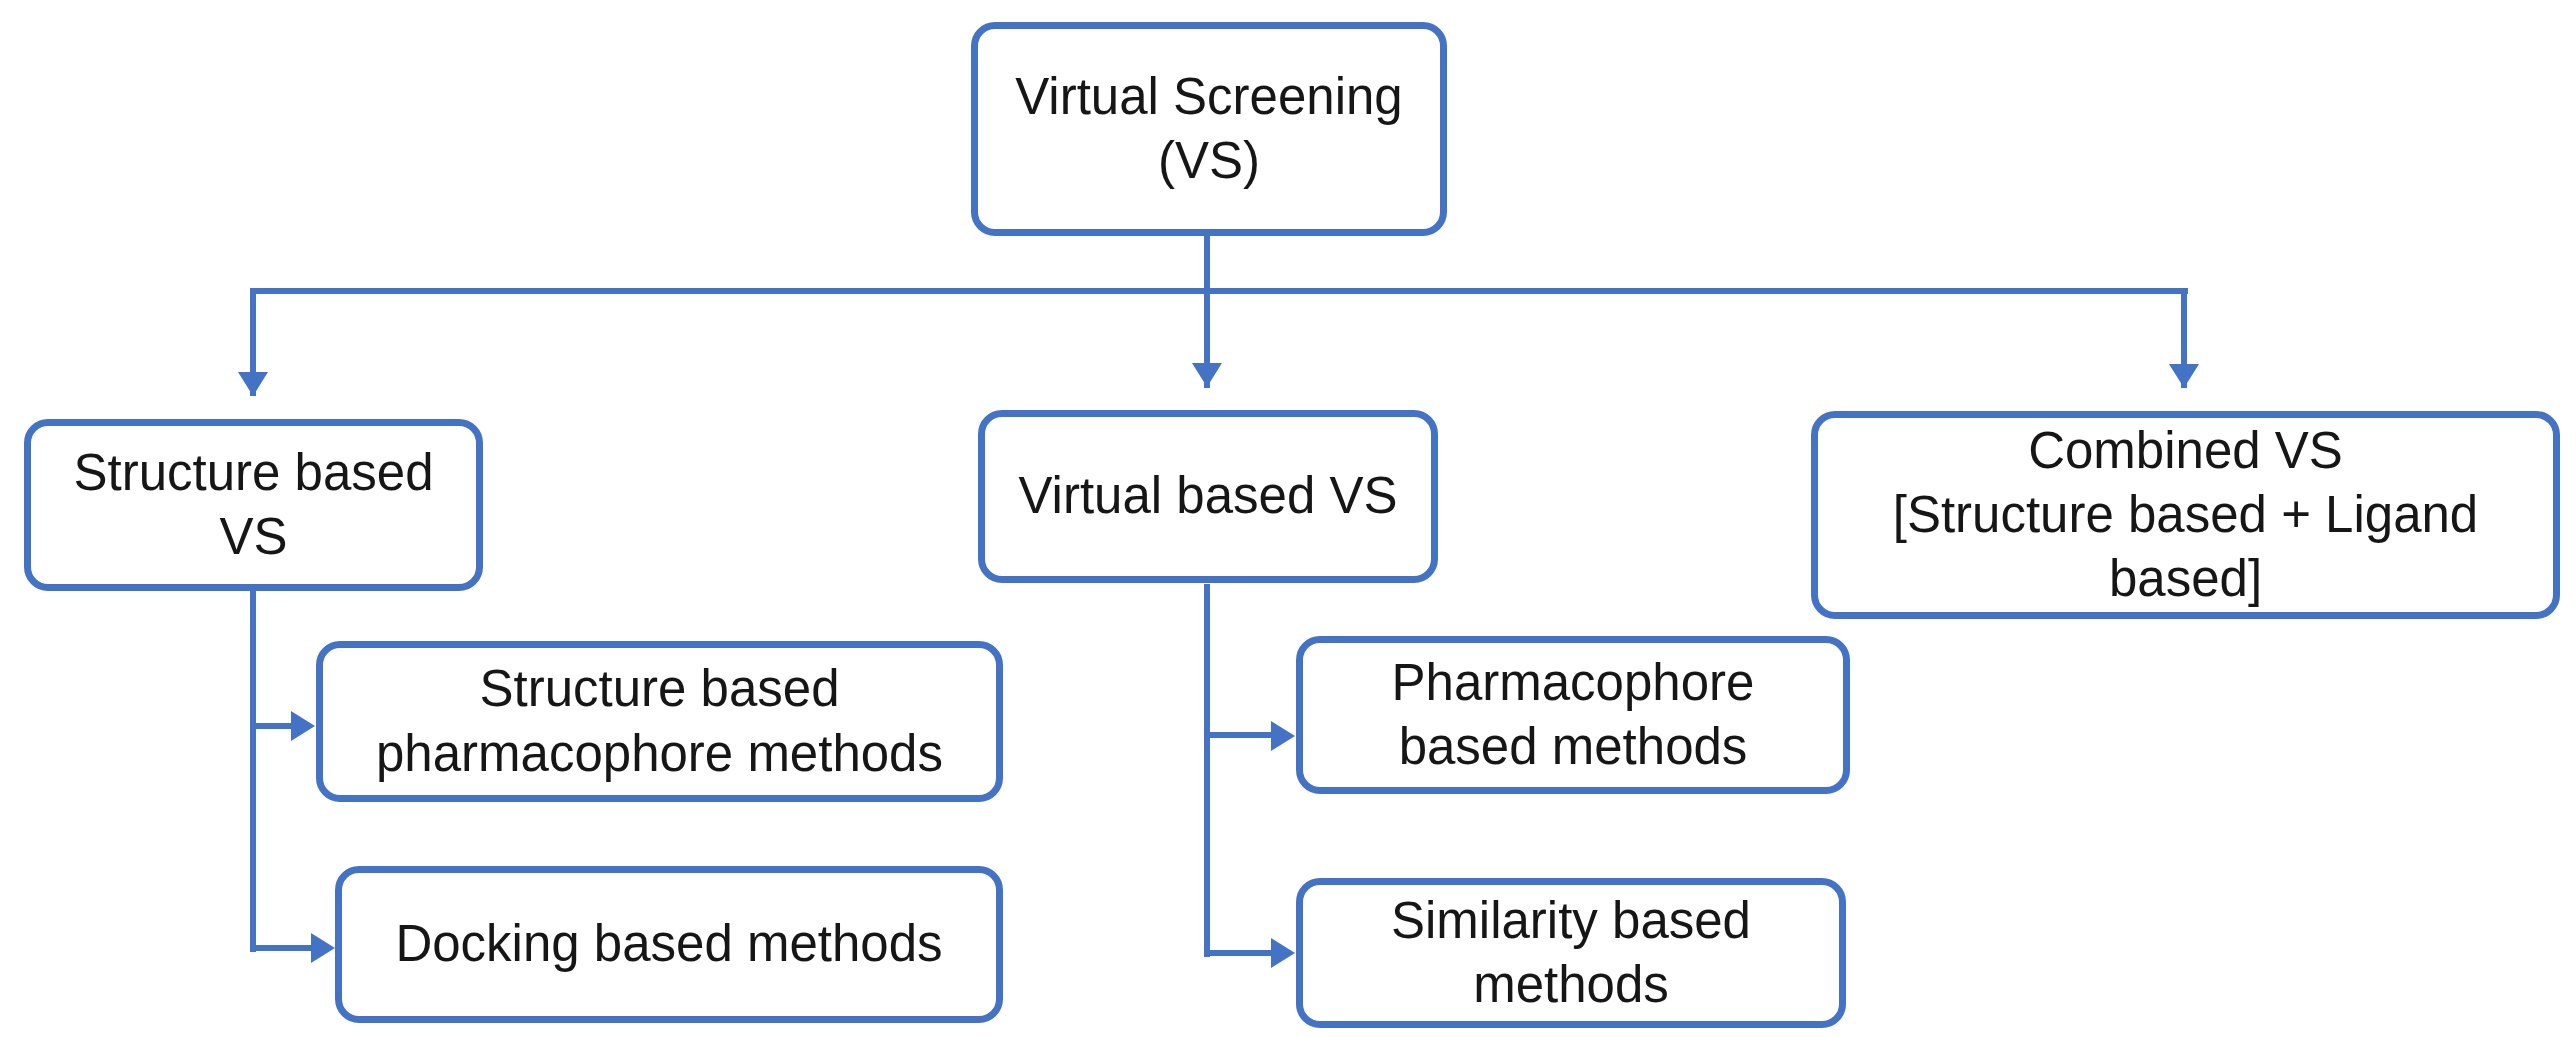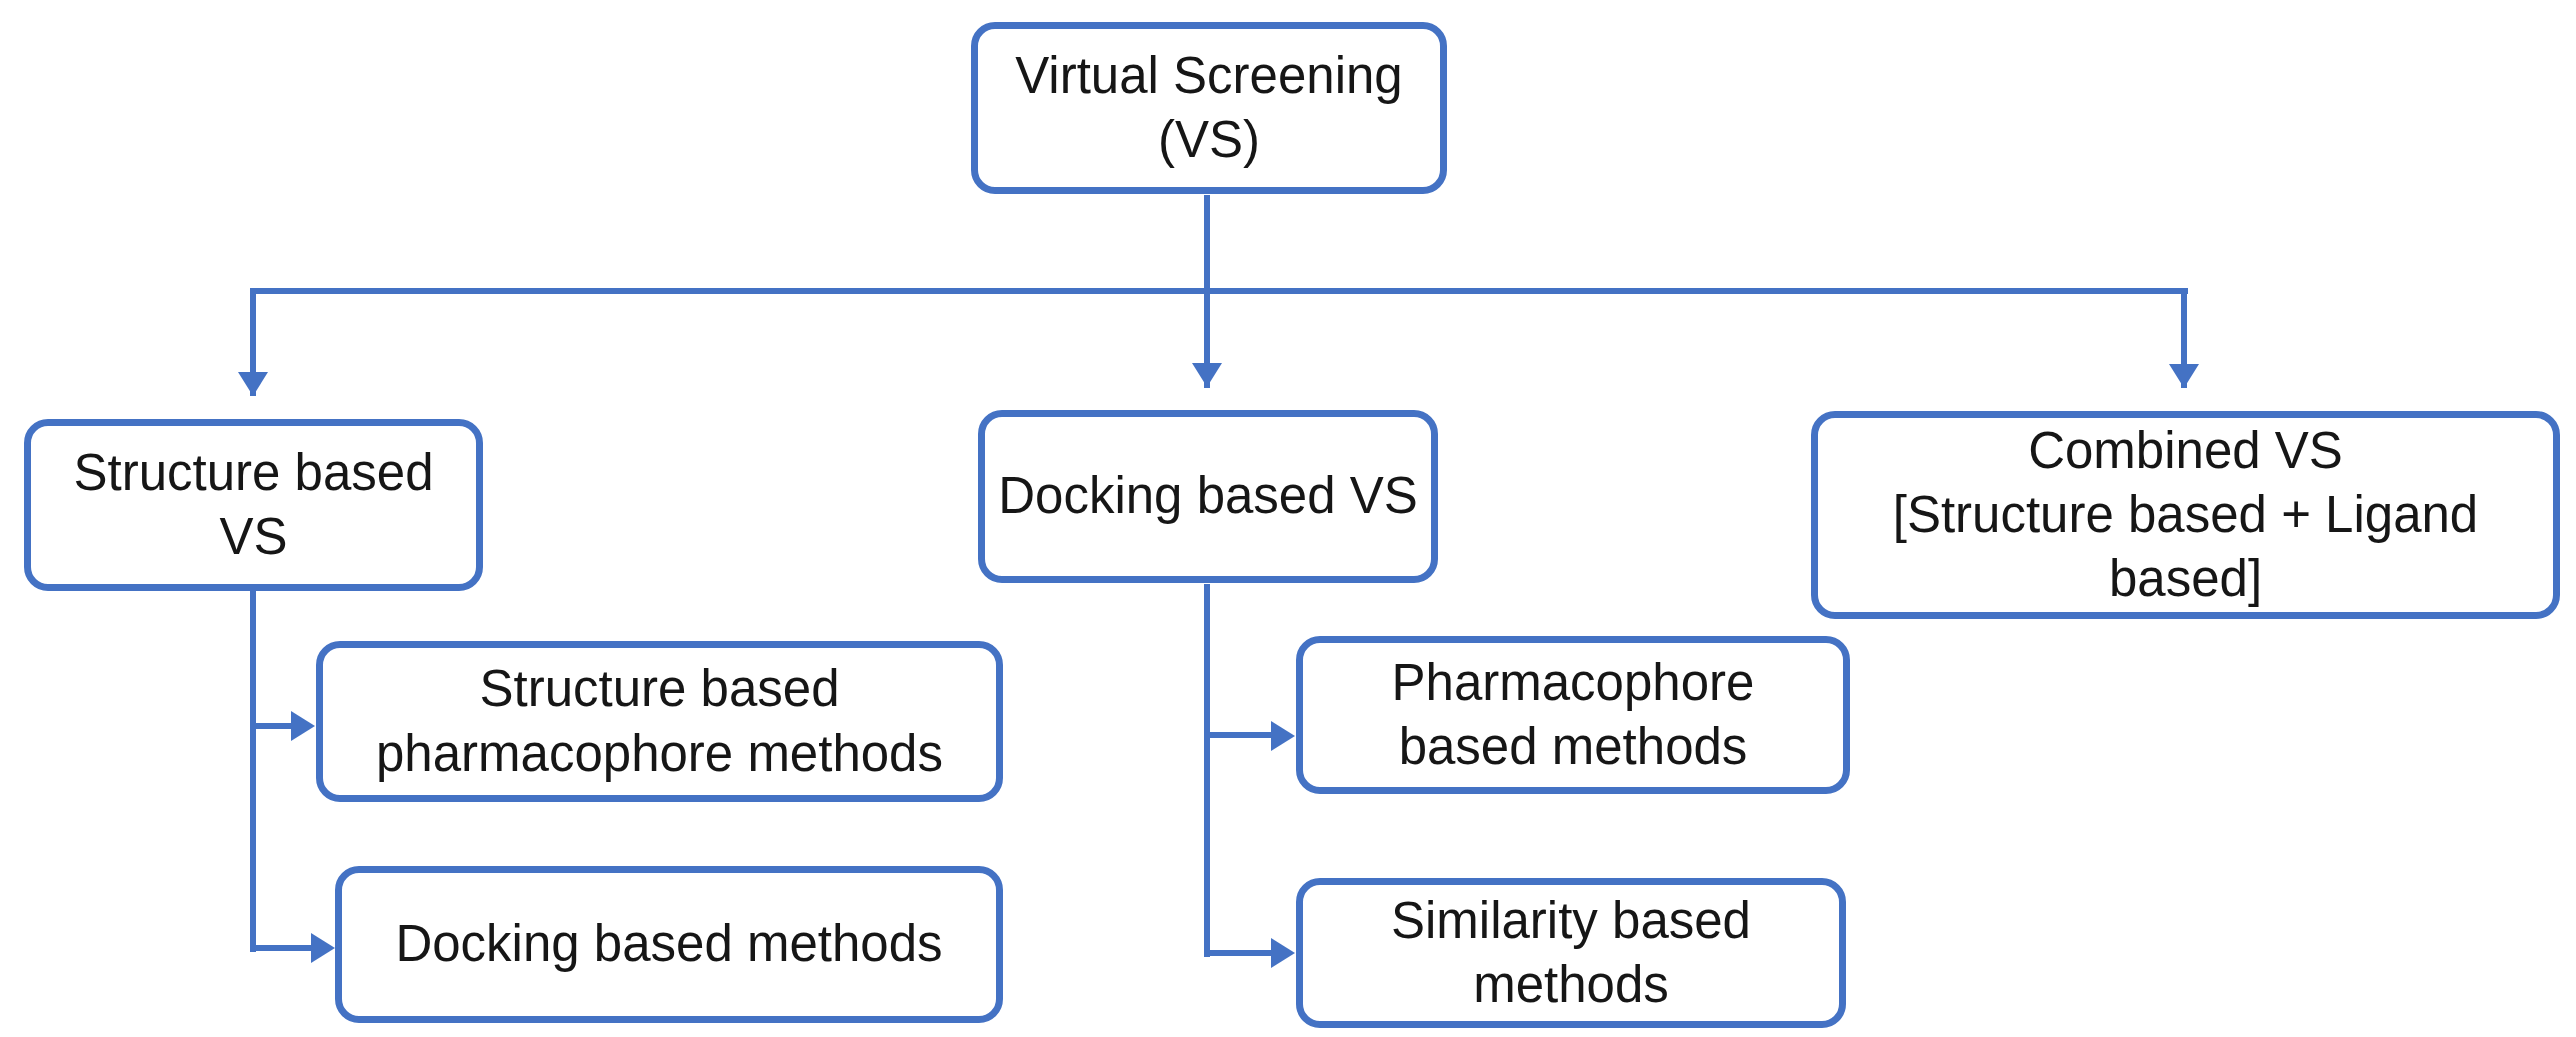--- a/index.html
+++ b/index.html
@@ -48,21 +48,21 @@
   .arrow-right {
     position: absolute;
     width: 0;
     height: 0;
     border-top: 15px solid transparent;
     border-bottom: 15px solid transparent;
     border-left: 24.5px solid #4472C4;
   }
 
   
-  #node-root            { left: 971px; top:   22px; width: 476px; height: 172px; }
+  #node-root            { left: 971px; top:   22px; width: 476px; height: 214px; }
   #node-structure-vs    { left:   24px; top:  419px; width: 459px; height: 172px; }
   #node-ligand-vs       { left: 978px; top:  410px; width: 460px; height: 173px; }
   #node-combined-vs     { left: 1811px; top:  411px; width: 749px; height: 208px; justify-content: center; }
   #node-struct-pharma   { left:  316px; top:  641px; width: 687px; height: 161px; }
   #node-docking         { left:  335px; top: 866px; width: 668px; height: 157px; }
   #node-pharma-based    { left: 1296px; top:  636px; width: 554px; height: 158px; }
   #node-similarity      { left: 1296px; top: 878px; width: 550px; height: 150px; }
 
   
   
@@ -118,21 +118,21 @@
     <div class="label">Virtual Screening
 (VS)</div>
   </div>
 
   <div class="node" id="node-structure-vs">
     <div class="label">Structure based
 VS</div>
   </div>
 
   <div class="node" id="node-ligand-vs">
-    <div class="label">Docking based VS</div>
+    <div class="label">Virtual based VS</div>
   </div>
 
   <div class="node" id="node-combined-vs">
     <div class="label">Combined VS
 [Structure based + Ligand
 based]</div>
   </div>
 
   <div class="node" id="node-struct-pharma">
     <div class="label">Structure based

